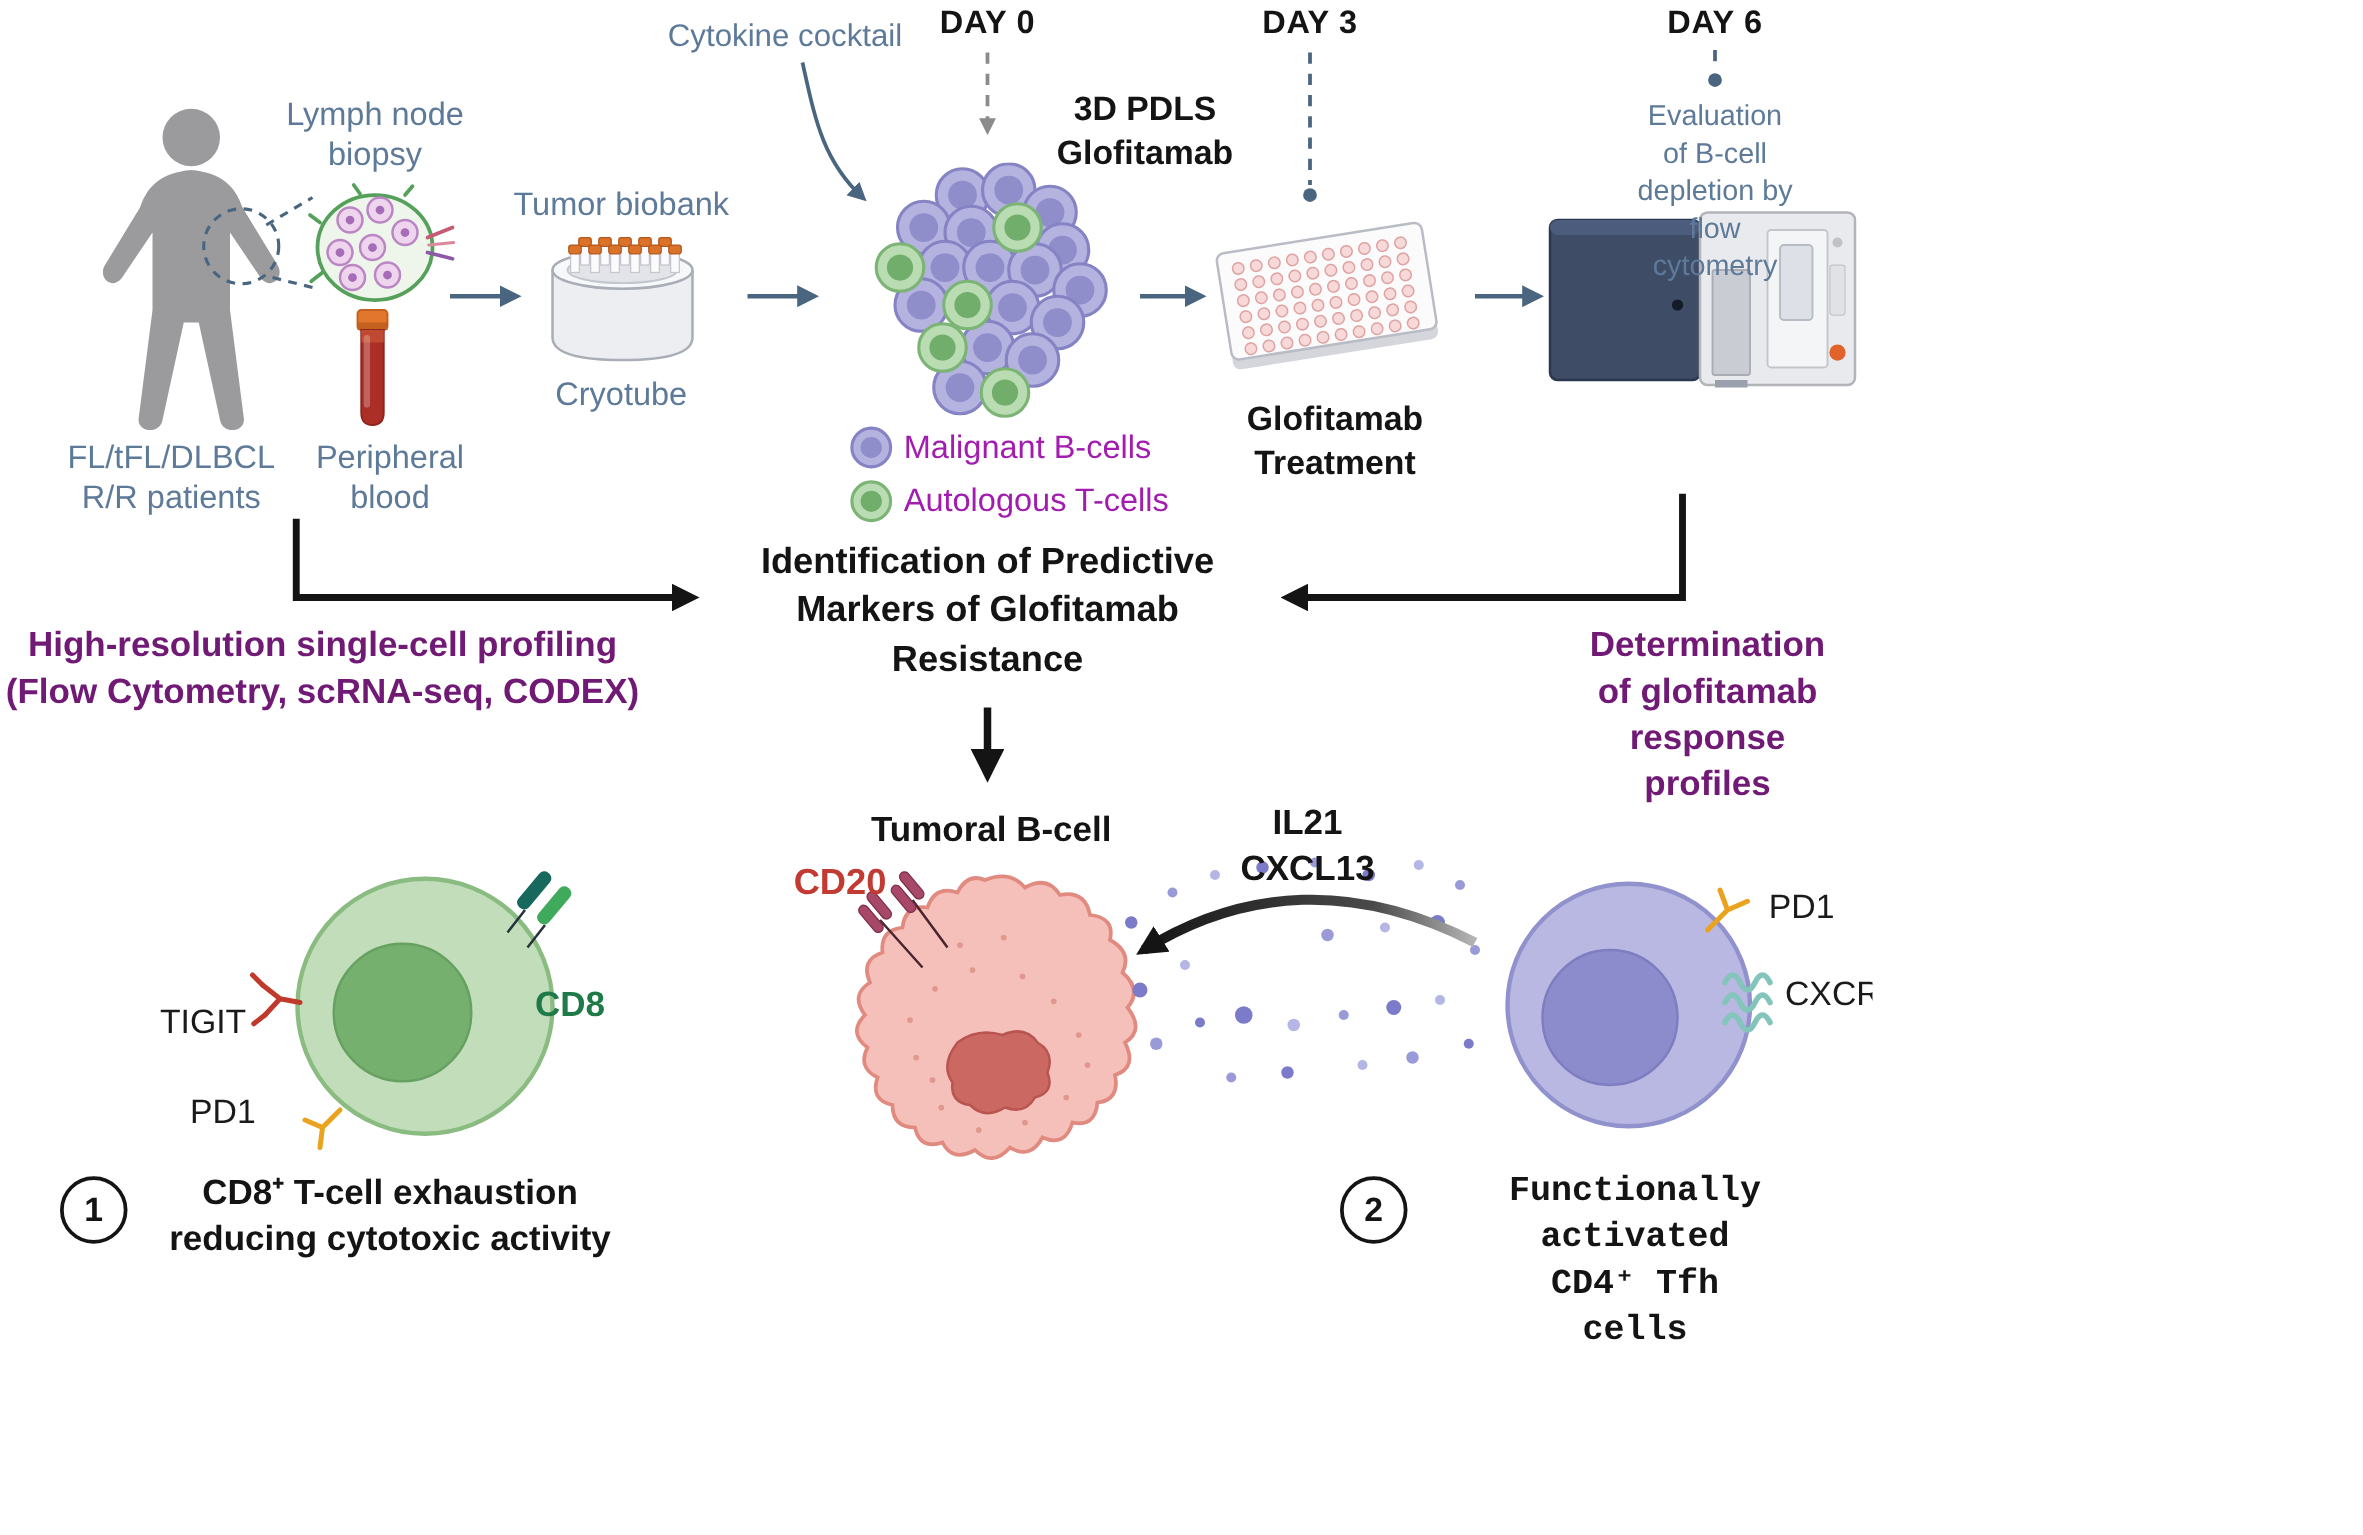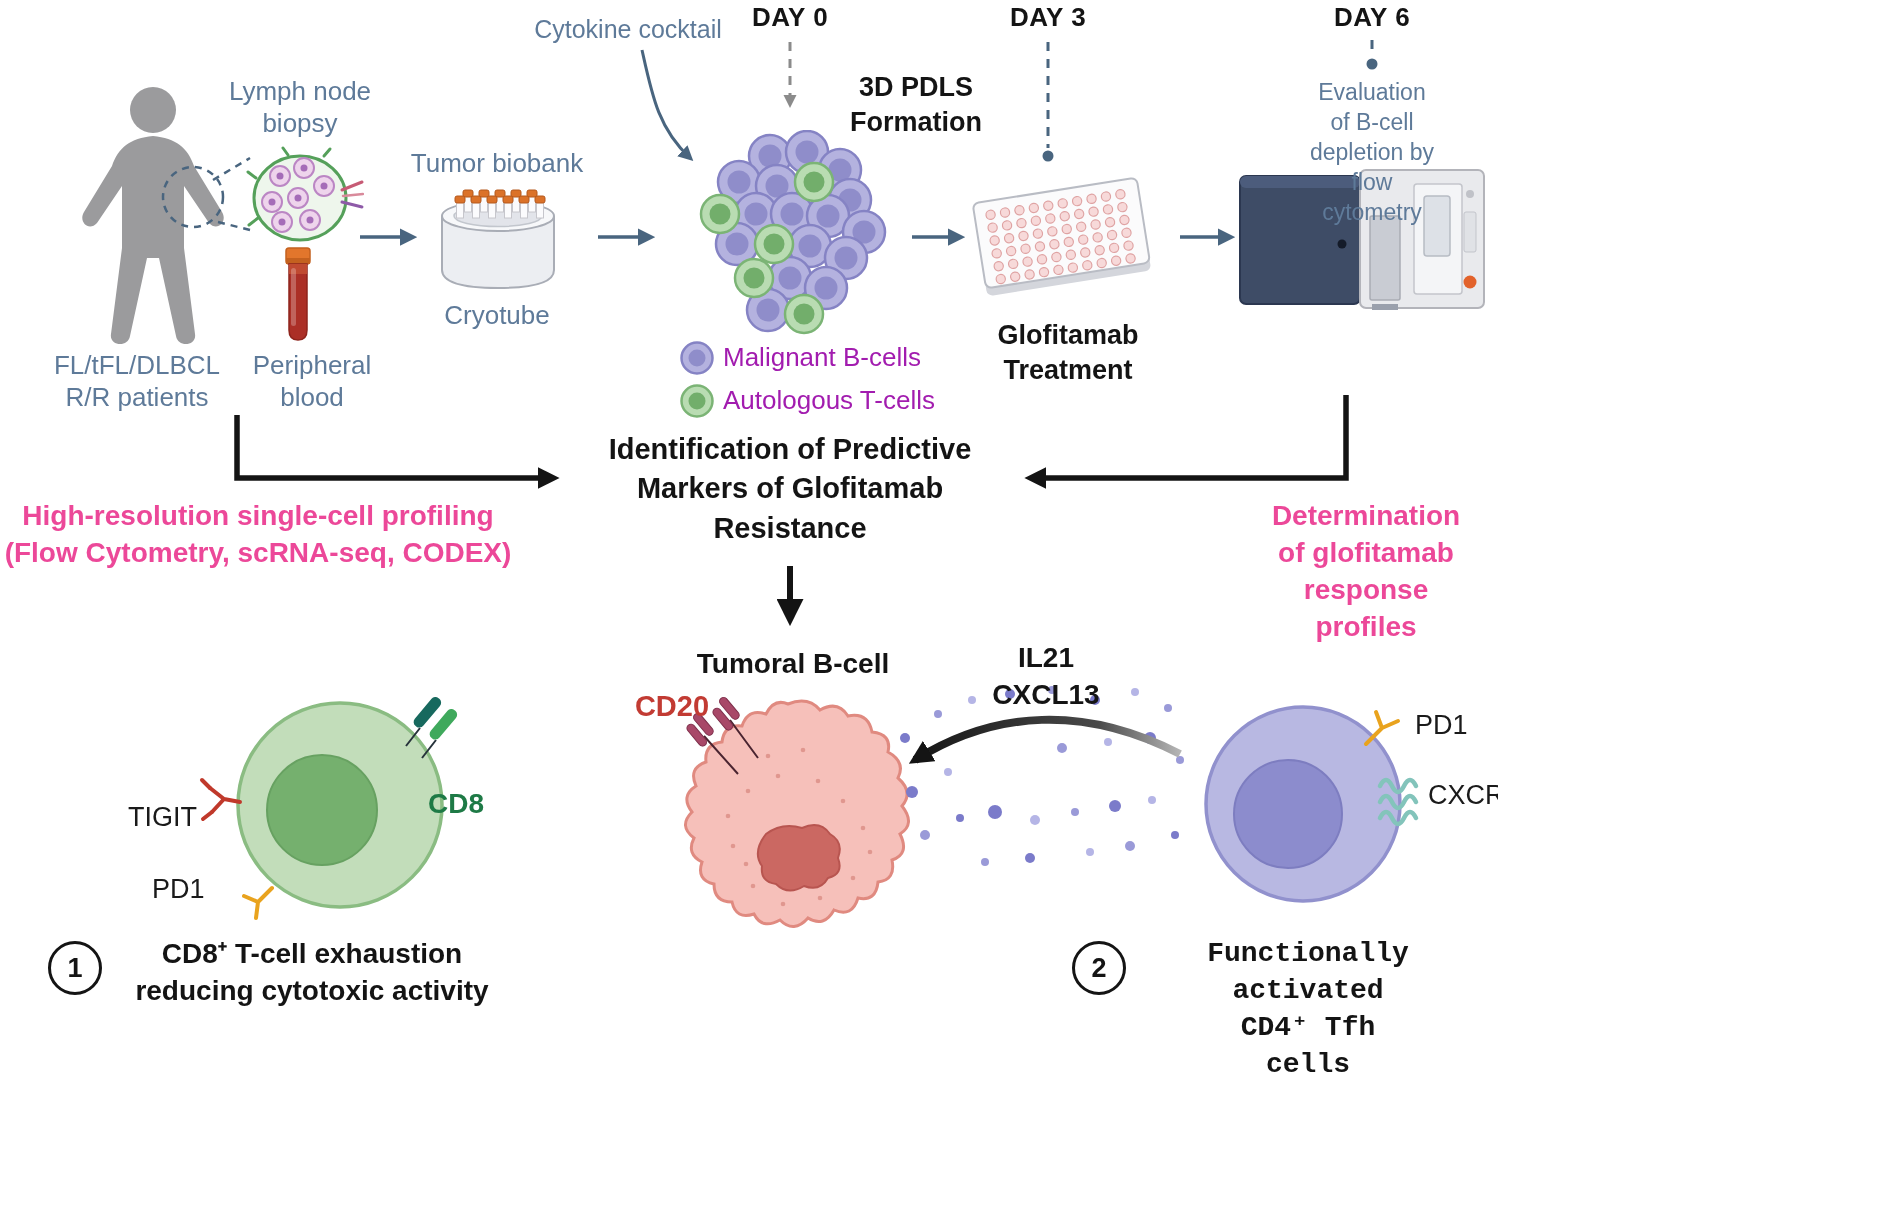--- a/index.html
+++ b/index.html
@@ -9,21 +9,21 @@
   }
   .art { position:absolute; z-index:2; }
   #overlay { position:absolute; left:0; top:0; z-index:5; pointer-events:none; }
   .lbl { position:absolute; z-index:8; white-space:pre-line; }
   .cx { transform:translateX(-50%); }
   .slate { color:#5E7A99; font-size:26px; line-height:1.22; text-align:center; }
   .slate-sm { color:#5E7A99; font-size:23px; line-height:1.3; text-align:center; }
   .day { color:#141414; font-weight:700; font-size:26px; letter-spacing:.5px; text-align:center; }
   .bold-dark { color:#141414; font-weight:700; font-size:27px; line-height:1.28; text-align:center; }
   .title-central { color:#141414; font-weight:700; font-size:29px; line-height:1.36; text-align:center; }
-  .section-bold { color:#ec4899; font-weight:700; font-size:28px; line-height:1.32; text-align:center; }
+  .section-bold { color:#701a75; font-weight:700; font-size:28px; line-height:1.32; text-align:center; }
   .finding-text { color:#141414; font-weight:700; font-size:28px; line-height:1.32; text-align:center; }
   .receptor-label { color:#1a1a1a; font-size:27px; }
   .cd20-label { color:#C23B33; font-weight:700; font-size:29px; }
   .cd8-label { color:#1E7A46; font-weight:700; font-size:28px; }
   .legend-label { color:#a21caf; font-size:26px; }
   .num-circle {
     position:absolute; z-index:8; width:48px; height:48px; border:3px solid #141414;
     border-radius:50%; display:flex; align-items:center; justify-content:center;
     font-size:27px; font-weight:700; color:#141414; background:#fff;
   }
@@ -430,21 +430,21 @@
   <div class="lbl day cx" style="left:790px; top:2px;">DAY 0</div>
   <div class="lbl day cx" style="left:1048px; top:2px;">DAY 3</div>
   <div class="lbl day cx" style="left:1372px; top:2px;">DAY 6</div>
 
   <div class="lbl slate cx" style="left:300px; top:76px;">Lymph node
 biopsy</div>
   <div class="lbl slate cx" style="left:497px; top:148px;">Tumor biobank</div>
   <div class="lbl slate cx" style="left:497px; top:300px;">Cryotube</div>
 
   <div class="lbl bold-dark cx" style="left:916px; top:70px;">3D PDLS
-Formation</div>
+Glofitamab</div>
   <div class="lbl slate cx" style="left:137px; top:350px;">FL/tFL/DLBCL
 R/R patients</div>
 
   <div class="lbl slate-sm cx" style="left:1372px; top:78px;">Evaluation of B-cell depletion by
 flow cytometry</div>
   <div class="lbl slate cx" style="left:312px; top:350px;">Peripheral
 blood</div>
 
   <div class="lbl bold-dark cx" style="left:1068px; top:318px;">Glofitamab
 Treatment</div>

